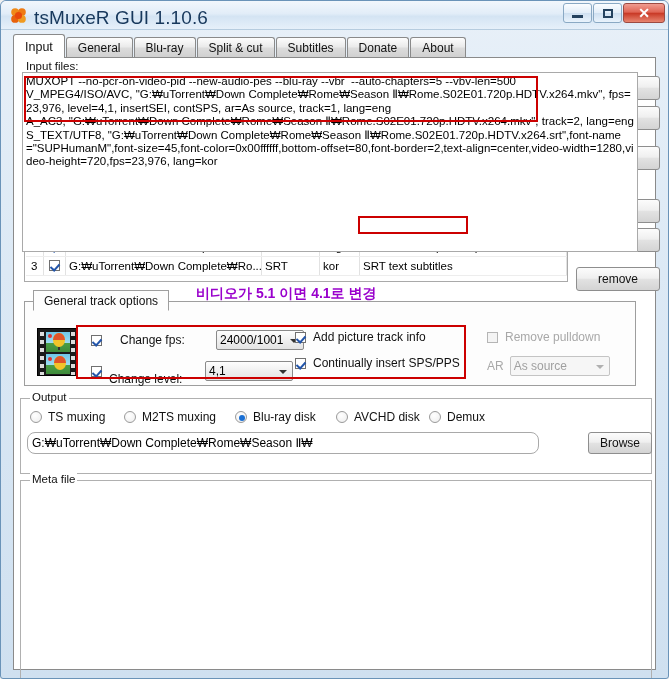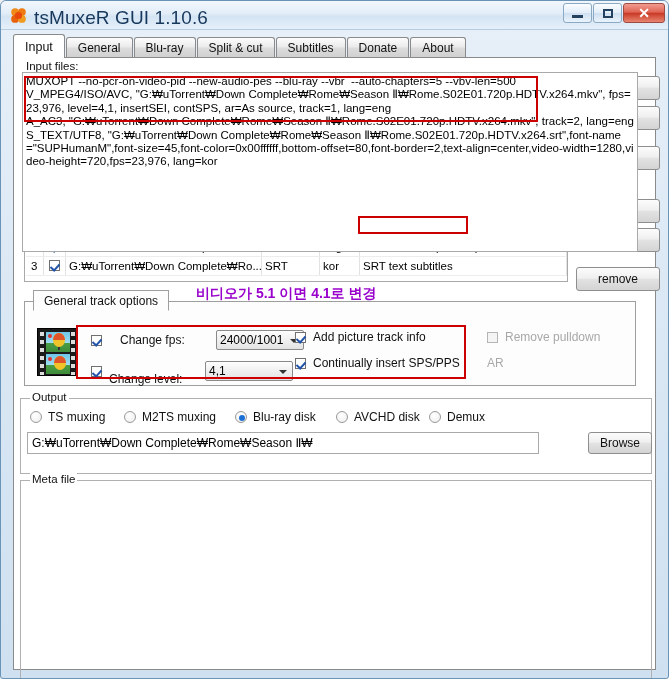--- a/index.html
+++ b/index.html
@@ -371,20 +371,24 @@
         <span style="margin-left:7px;">Continually insert SPS/PPS</span>
       </div>
 
       <div class="opt-row" style="left:462px; top:28px;">
         <span class="cbx dim"></span>
         <span class="dimtxt" style="margin-left:7px;">Remove pulldown</span>
       </div>
 
       <div class="opt-row" style="left:462px; top:54px;">
         <span class="dimtxt">AR</span>
+        <span class="sel dim" style="width:100px; margin-left:6px;">
+          <span>As source</span>
+          <i class="caret"></i>
+        </span>
       </div>
     </div>
 
     <div class="redbox" style="left:62px; top:267px; width:390px; height:54px;"></div>
 
     <div class="outgb"></div>
     <div class="gb-label" style="left:16px; top:333px;">Output</div>
 
     <div class="opt-row" style="left:16px; top:352px;">
       <span class="radio"></span>
@@ -400,21 +404,21 @@
     </div>
     <div class="opt-row" style="left:322px; top:352px;">
       <span class="radio"></span>
       <span style="margin-left:6px;">AVCHD disk</span>
     </div>
     <div class="opt-row" style="left:415px; top:352px;">
       <span class="radio"></span>
       <span style="margin-left:6px;">Demux</span>
     </div>
 
-    <div class="txtbox" style="position:absolute; left:13px; top:374px; width:512px;">G:₩uTorrent₩Down Complete₩Rome₩Season Ⅱ₩</div>
+    <div class="txtbox" style="position:absolute; left:13px; top:374px; width:512px;border-radius:8px;">G:₩uTorrent₩Down Complete₩Rome₩Season Ⅱ₩</div>
     <div class="btn" style="position:absolute; left:574px; top:374px; width:64px; height:22px;">Browse</div>
 
     <div class="metagb"></div>
     <div class="gb-label" style="left:16px; top:415px;">Meta file</div>
     <div class="meta-area">MUXOPT --no-pcr-on-video-pid --new-audio-pes --blu-ray --vbr  --auto-chapters=5 --vbv-len=500
 V_MPEG4/ISO/AVC, "G:₩uTorrent₩Down Complete₩Rome₩Season Ⅱ₩Rome.S02E01.720p.HDTV.x264.mkv", fps=23,976, level=4,1, insertSEI, contSPS, ar=As source, track=1, lang=eng
 A_AC3, "G:₩uTorrent₩Down Complete₩Rome₩Season Ⅱ₩Rome.S02E01.720p.HDTV.x264.mkv", track=2, lang=eng
 S_TEXT/UTF8, "G:₩uTorrent₩Down Complete₩Rome₩Season Ⅱ₩Rome.S02E01.720p.HDTV.x264.srt",font-name="SUPHumanM",font-size=45,font-color=0x00ffffff,bottom-offset=80,font-border=2,text-align=center,video-width=1280,video-height=720,fps=23,976, lang=kor</div>
 
   </div>

